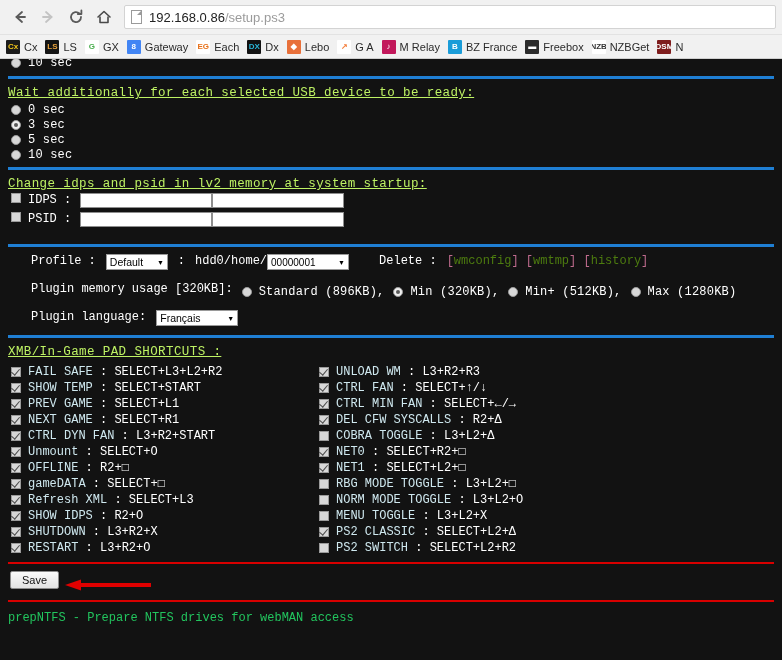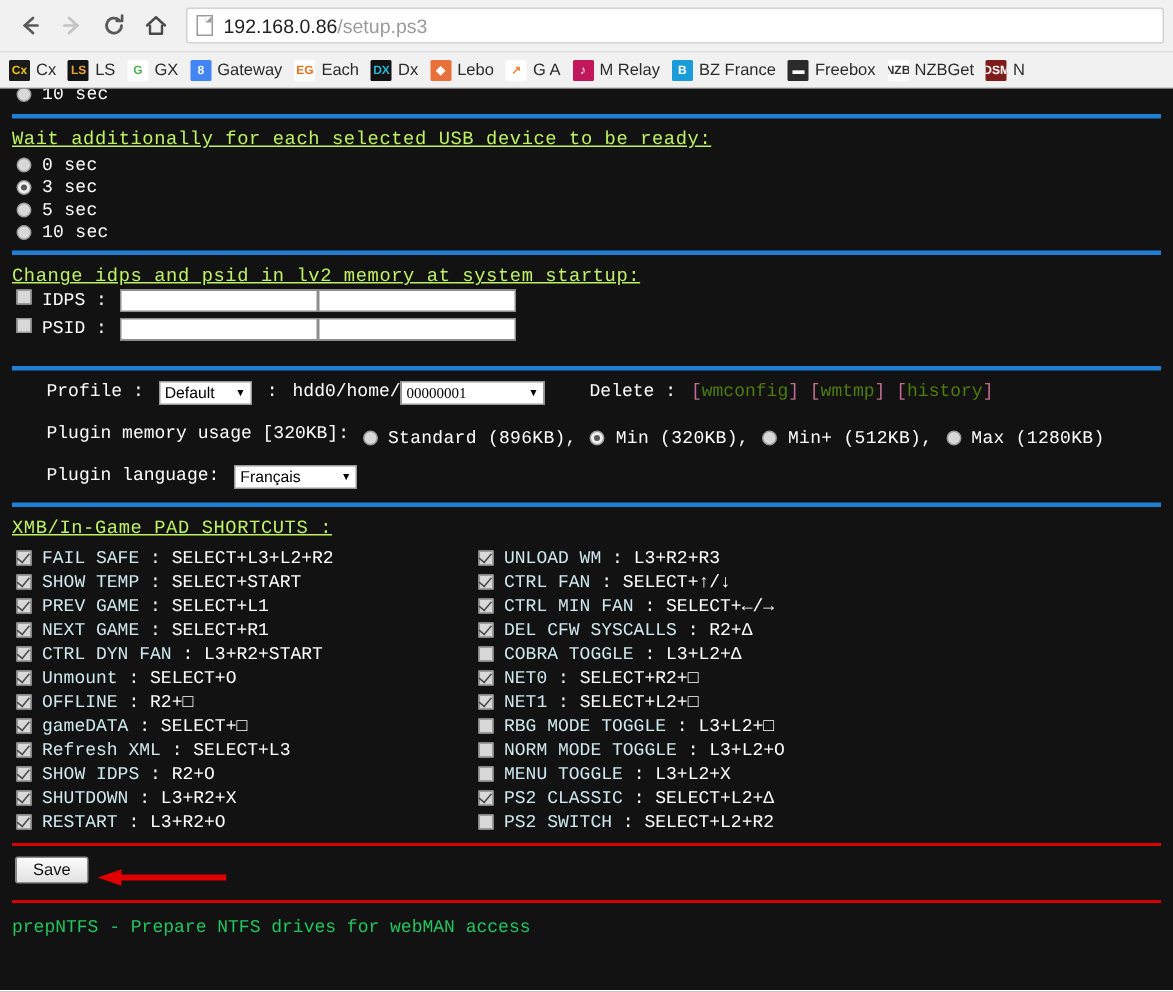--- a/index.html
+++ b/index.html
@@ -202,21 +202,21 @@
     border:1px solid #9a9a9a;
     color:#000;
     height:16px;
     font-size:10.5px;
     font-family:"Liberation Sans", sans-serif;
     padding:0 3px;
     vertical-align:middle;
   }
   .sel .arrow { font-size:7px; margin-left:6px; }
   .sel.profile { width:62px; }
-  .sel.home-id { width:96px; font-family:Liberation Serif, serif; font-size:10px;}
+  .sel.home-id { width:82px; font-family:Liberation Sans, sans-serif; font-size:10px;}
   .sel.lang { width:82px; }
 
   .inline-row {
     display:flex; 
     height:20px;
     white-space:nowrap;
     font-size:12px;
     margin-left:23px;
   }
   .gap { display:inline-block; width:10px; }

